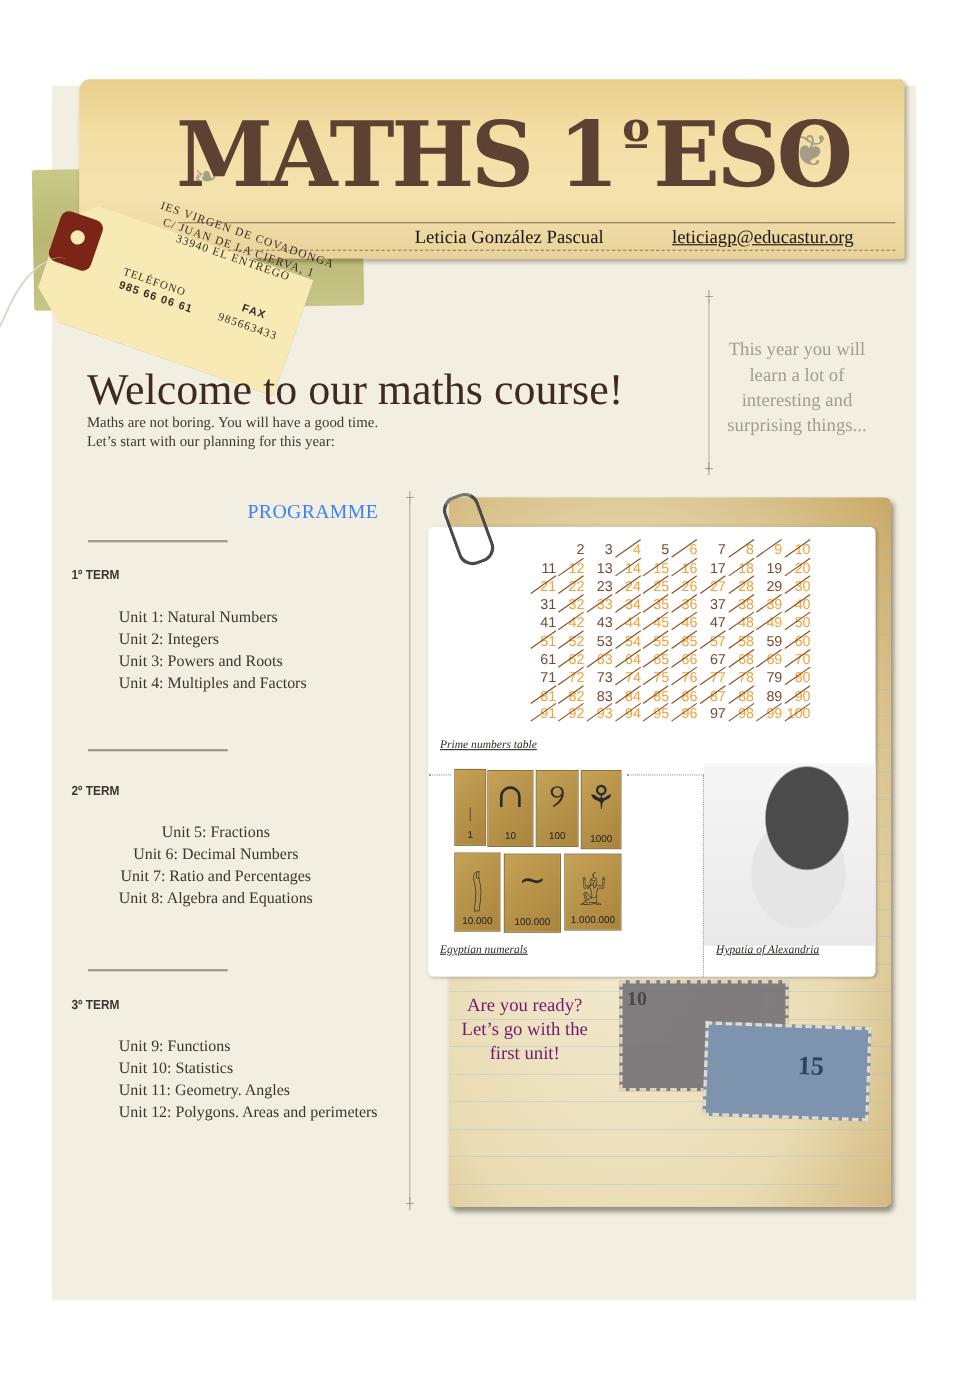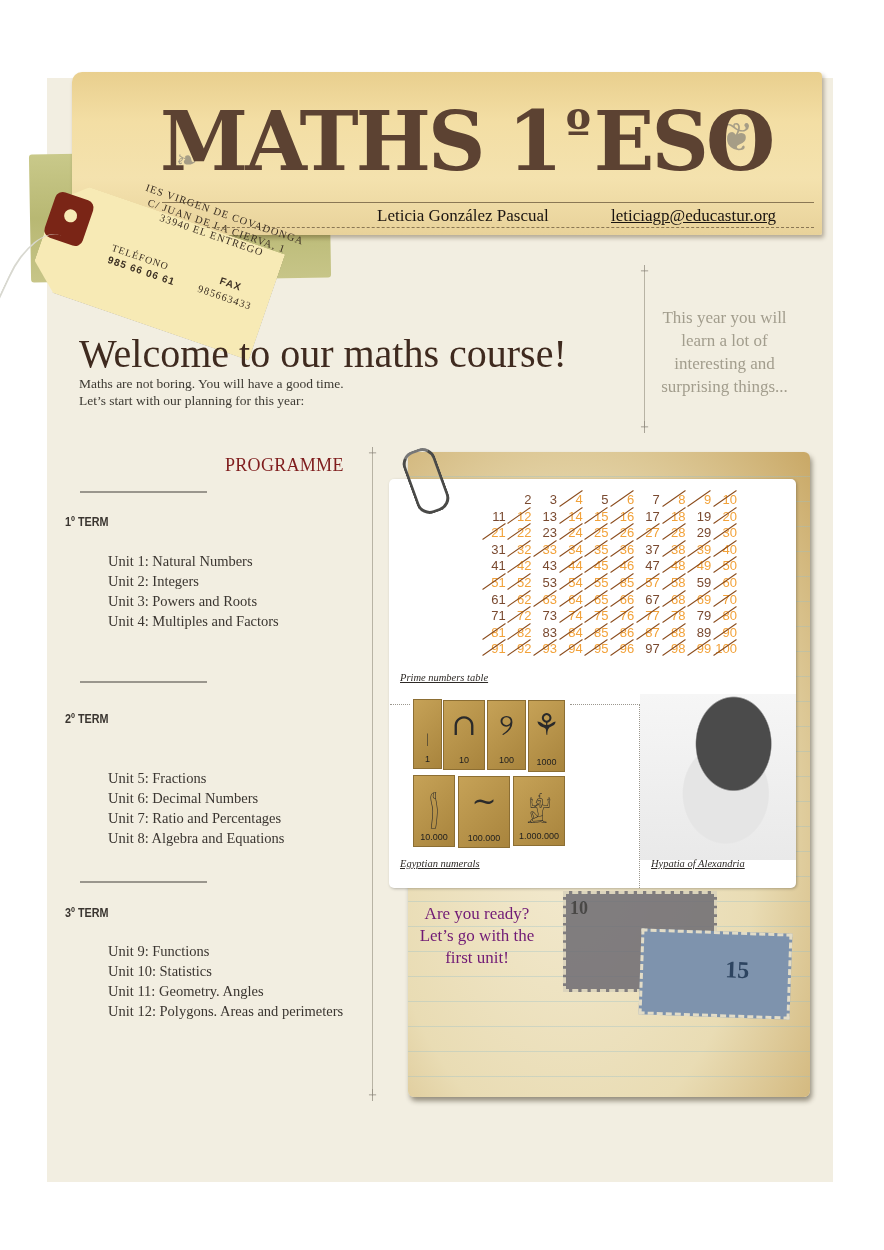--- a/index.html
+++ b/index.html
@@ -39,21 +39,21 @@
   
   .welcome { position:absolute; left:79px; top:330px; font-size:40px; color:#3f2a1f; white-space:nowrap; }
   .intro { position:absolute; left:79px; top:375px; font-size:13.5px; color:#3d3a33; line-height:17px; }
 
   
   .quote-line { position:absolute; left:644px; top:272px; width:1px; height:156px; background:#b8b3a4; }
   .quote { position:absolute; left:652px; top:306px; width:145px; text-align:center; font-size:17px; line-height:23px; color:#a29d8d; }
   .tick { position:absolute; font-size:10px; color:#8f8a7e; line-height:1; }
 
   
-  .programme { position:absolute; left:225px; top:455px; font-size:18px; color:#7f1d1d; letter-spacing:0.3px; }
+  .programme { position:absolute; left:225px; top:455px; font-size:18px; color:#3b82f6; letter-spacing:0.3px; }
   .prog-line { position:absolute; left:372px; top:454px; width:1px; height:642px; background:#b8b3a4; }
   .sep { position:absolute; left:80px; width:127px; height:2px; background:#9a968d; }
   .term { position:absolute; left:65px; font-family:"Liberation Sans", sans-serif; font-weight:bold; font-size:12px; color:#3a3530; transform:scaleX(0.9); transform-origin:left; }
   .units { position:absolute; left:108px; font-size:14.5px; line-height:20px; color:#3a3530; }
   .units div { white-space:nowrap; }
 
   
   .notebook { position:absolute; left:408px; top:452px; width:402px; height:645px;
     background:
       repeating-linear-gradient(180deg, transparent 0 24px, rgba(150,190,200,0.35) 24px 25px),
@@ -138,21 +138,21 @@
 <div class="term" style="top:515px;">1º TERM</div>
 <div class="units" style="top:551px;">
   <div>Unit 1: Natural Numbers</div>
   <div>Unit 2: Integers</div>
   <div>Unit 3: Powers and Roots</div>
   <div>Unit 4: Multiples and Factors</div>
 </div>
 
 <div class="sep" style="top:681px;"></div>
 <div class="term" style="top:712px;">2º TERM</div>
-<div class="units" style="top:768px;">
+<div class="units" style="top:747px;text-align:center;">
   <div>Unit 5: Fractions</div>
   <div>Unit 6: Decimal Numbers</div>
   <div>Unit 7: Ratio and Percentages</div>
   <div>Unit 8: Algebra and Equations</div>
 </div>
 
 <div class="sep" style="top:881px;"></div>
 <div class="term" style="top:906px;">3º TERM</div>
 <div class="units" style="top:941px;">
   <div>Unit 9: Functions</div>

